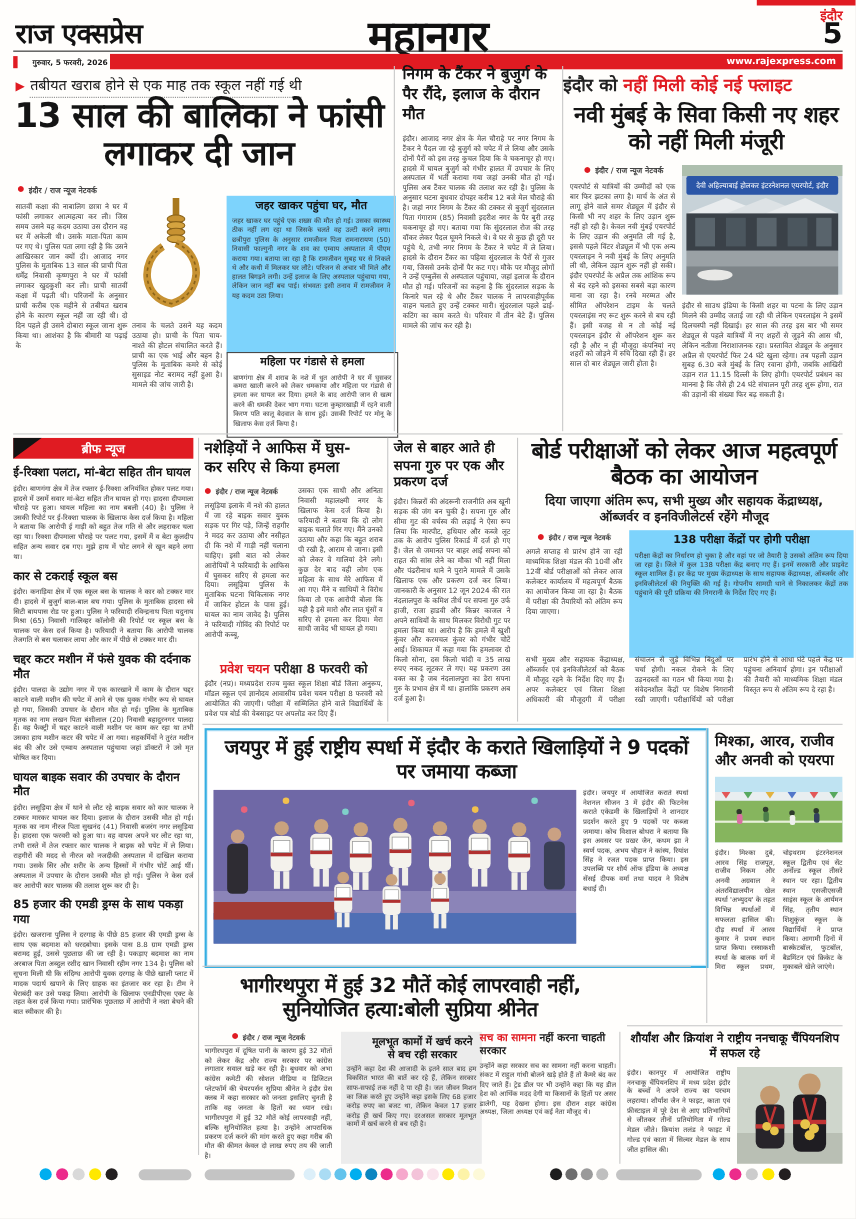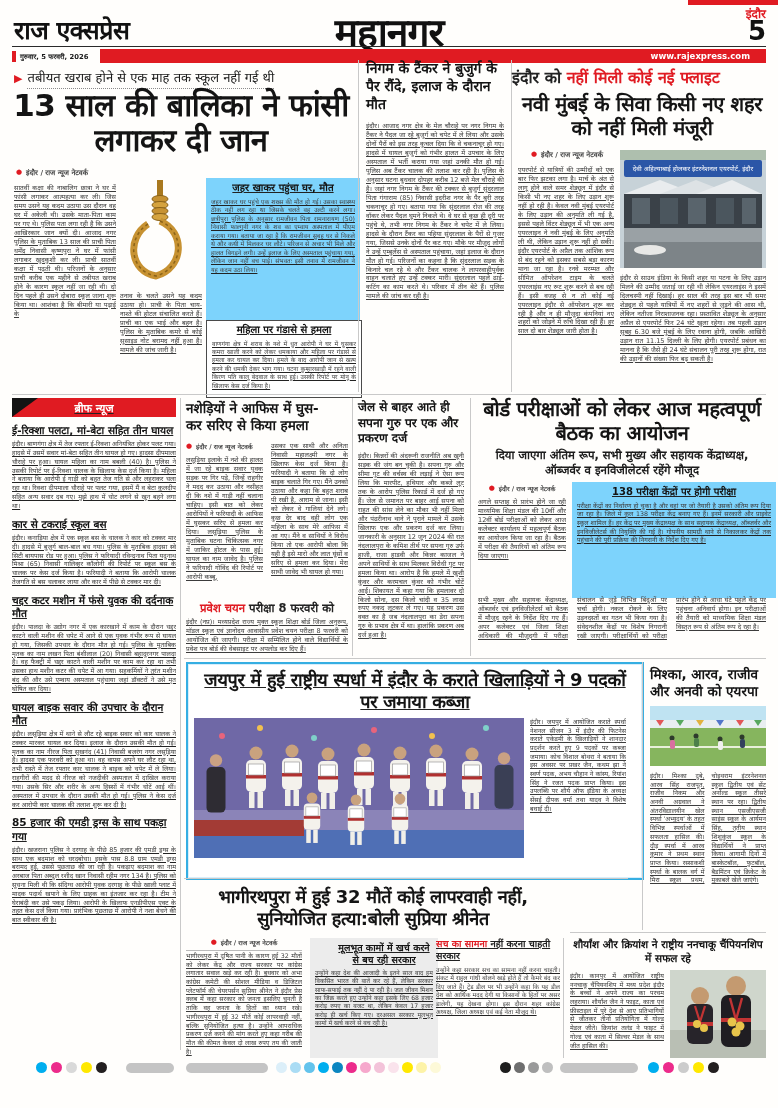--- a/index.html
+++ b/index.html
@@ -1,28 +1,28 @@
 <!DOCTYPE html>
 <html><head>
 <meta charset="utf-8">
 <style>
   html,body{margin:0;padding:0;background:#e8e6e2;}
   .page{position:relative;width:778px;height:1108px;background:#fffefc;overflow:hidden;
         font-family:"DejaVu Sans","Liberation Sans",sans-serif;color:#222;}
   .abs{position:absolute;}
-  .clip{overflow:hidden;text-decoration:underline;}
+  .clip{overflow:hidden;}
   
   .paper-name{font-size:25px;font-weight:bold;color:#111;letter-spacing:-0.5px;}
   .section-title{font-size:39px;font-weight:bold;color:#111;text-align:center;letter-spacing:-1px;}
   .city{font-size:12px;font-weight:bold;color:#e01b22;text-align:right;}
   .page-num{font-size:26px;font-weight:bold;color:#111;text-align:right;line-height:1;}
   .hairline{background:#2a2a2a;height:1px;}
   .red-bar{background:#e01b22;height:14px;}
-  .website{position:absolute;right:16px;top:2px;color:#fff;font-size:8.5px;font-weight:bold;margin-left:36px;}
-  .date-strip{display:flex;align-items:center;gap:4px;height:14px;}
+  .website{position:absolute;right:6px;top:2px;color:#fff;font-size:8.5px;font-weight:bold;margin-left:36px;}
+  .date-strip{display:flex;align-items:center;gap:4px;height:14px;justify-content:space-between;}
   .date-tick{width:4px;height:11px;background:#e01b22;display:inline-block;}
   .date-text{font-size:6.8px;font-weight:bold;color:#1a1a1a;}
   .top-sliver{background:#e01b22;height:5px;}
   
   .hl{font-weight:bold;color:#141414;}
   .hl-main{font-size:31px;line-height:1.12;text-align:center;letter-spacing:-0.5px;}
   .hl-air{font-size:20px;line-height:1.22;text-align:center;letter-spacing:-0.3px;}
   .hl-tanker{font-size:14px;line-height:1.28;}
   .hl-mid{font-size:13.5px;line-height:1.25;}
   .hl-jail{font-size:12px;line-height:1.3;}

